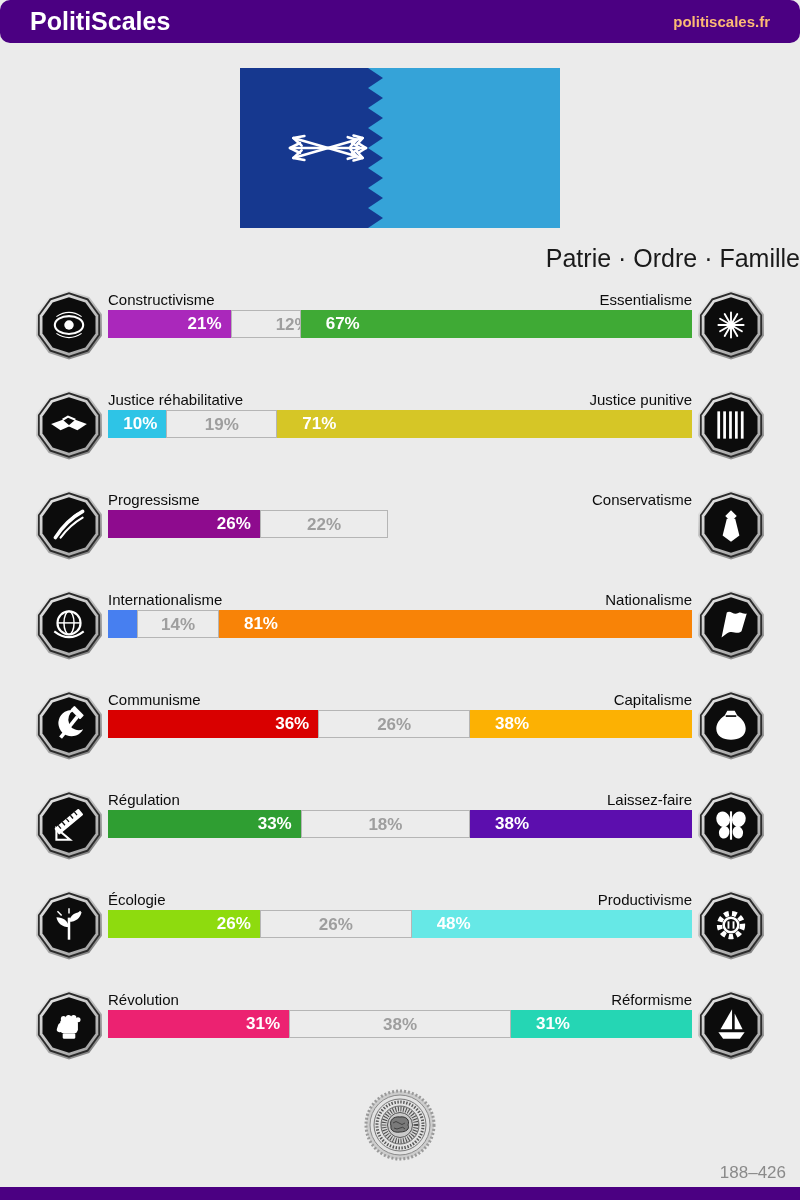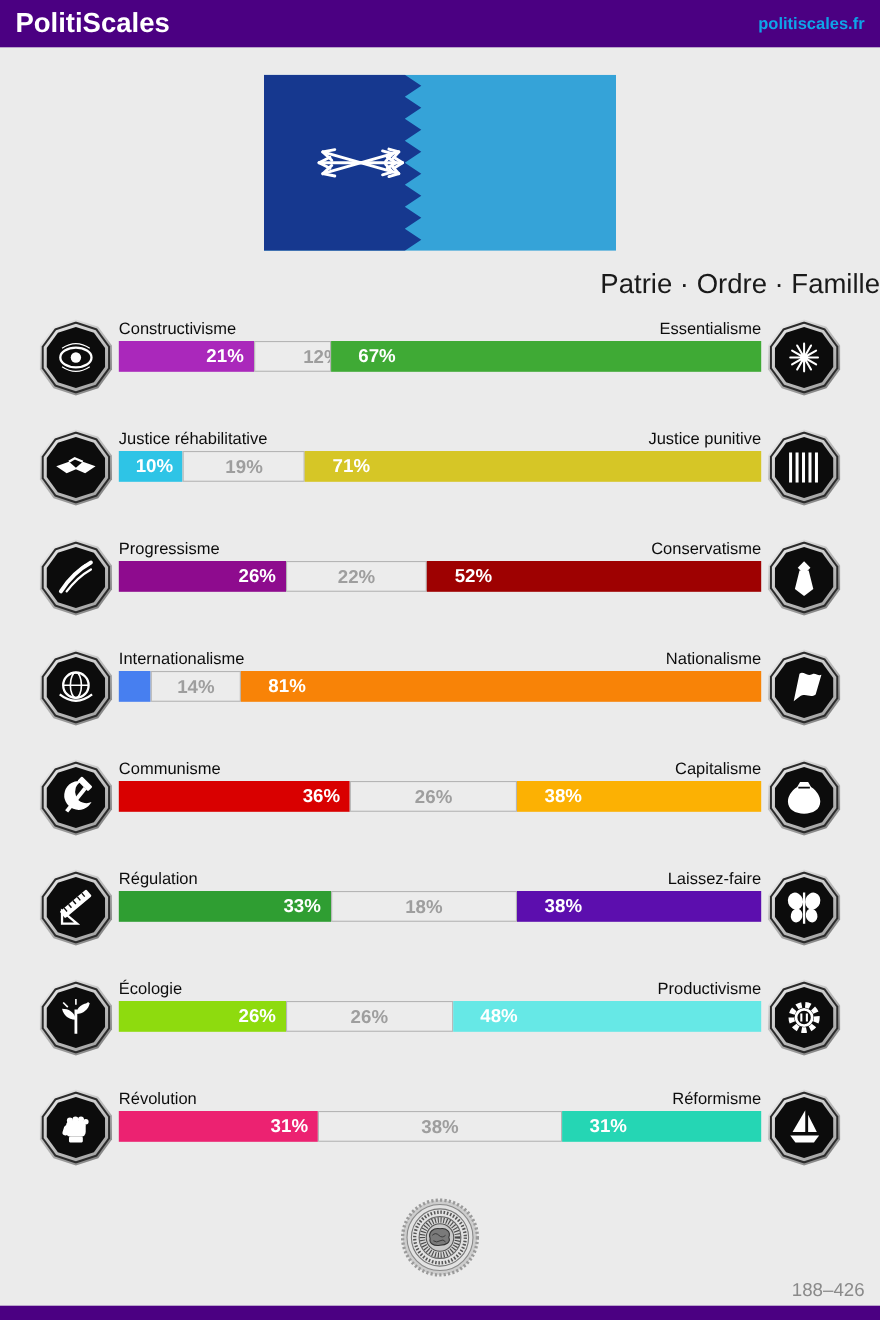--- a/index.html
+++ b/index.html
@@ -1,22 +1,22 @@
 <!DOCTYPE html>
 <html><head>
 <meta charset="utf-8">
 <style>
   html,body{margin:0;padding:0;background:#d8d8d8;}
   .page{position:relative;width:800px;height:1200px;background:#ebebeb;overflow:hidden;
         font-family:"Liberation Sans","DejaVu Sans",sans-serif;margin:0 auto;}
   
   .header{position:absolute;top:0;left:0;right:0;height:43px;background:#4b0082;
-          display:flex;align-items:center;justify-content:space-between;padding:0 14px;box-sizing:border-box;}
+          display:flex;align-items:center;justify-content:space-between;padding:0 30px;box-sizing:border-box;border-radius:10px;}
   .app-title{color:#fff;font-size:25px;font-weight:bold;letter-spacing:0;}
-  .site-link{color:#0ea5e9;font-size:15px;font-weight:bold;text-decoration:none;margin-left:35px;}
+  .site-link{color:#fdba74;font-size:15px;font-weight:bold;text-decoration:none;margin-left:35px;}
   
   .flag-wrap{position:absolute;top:68px;left:0;right:0;display:flex;justify-content:center;}
   .motto{position:absolute;top:244px;left:0;right:0;text-align:right;font-size:25px;color:#1a1a1a;}
   
   .rows{position:absolute;top:288px;left:0;right:0;}
   .axis-row{position:relative;height:100px;}
   .axis-labels{position:absolute;left:108px;right:108px;top:0;height:20px;
                display:flex;justify-content:space-between;align-items:flex-end;
                font-size:15px;color:#0c0c0c;}
   .axis-bar{position:absolute;left:108px;right:108px;top:22px;height:28px;display:flex;}
@@ -186,21 +186,20 @@
             </svg>
           </div>
         </div>
         <div class="axis-labels">
           <span>Progressisme</span>
           <span>Conservatisme</span>
         </div>
         <div class="axis-bar">
           <div class="seg seg-left" style="width:26%;background:#8e0b8e;">26%</div>
           <div class="seg seg-mid" style="width:22%;">22%</div>
-          <div class="seg seg-right" style="width:52%;background:#9e0101;">52%</div>
         </div>
         <div class="badge bright">
           <div class="dec o1"></div>
           <div class="dec o2"></div>
           <div class="dec o3"></div>
           <div class="dec o4"></div>
           <div class="glyph">
             <svg width="42" height="42" viewBox="0 0 40 40">
               <polygon points="20,6 25.5,11.5 20,17 14.5,11.5" fill="#fff"></polygon>
               <polygon points="16,14 24,14 28,30 20,36 12,30" fill="#fff"></polygon>

